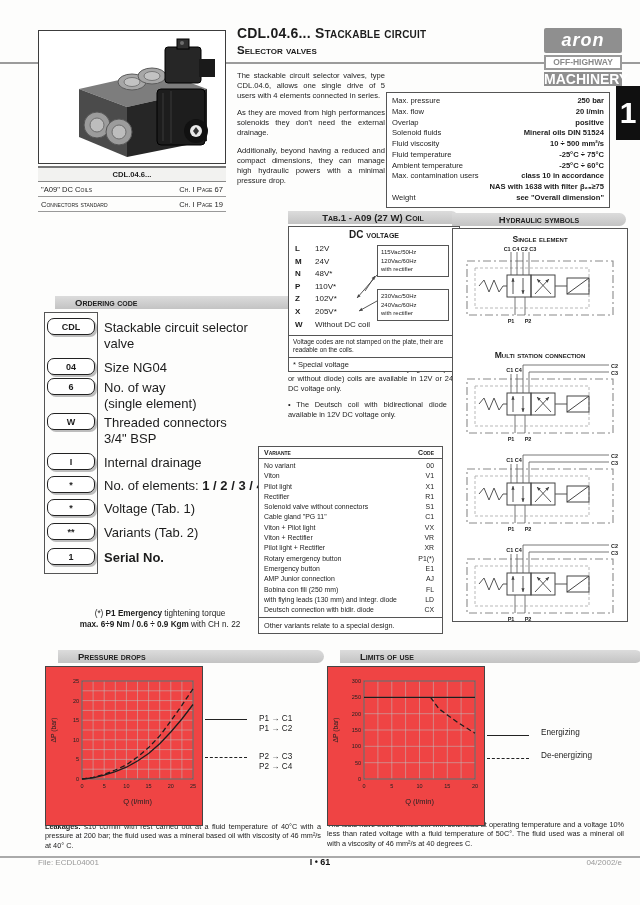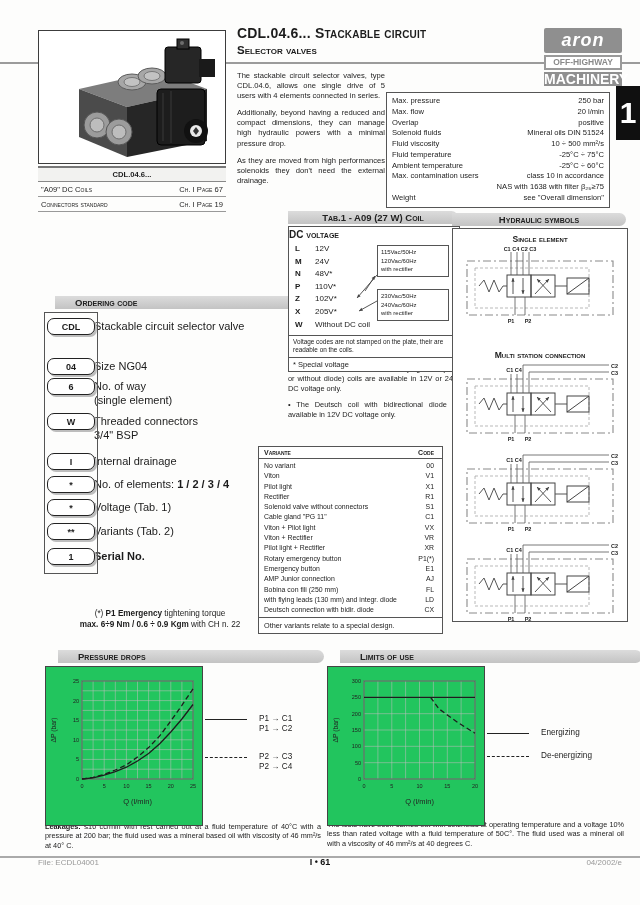--- a/index.html
+++ b/index.html
@@ -34,31 +34,31 @@
 
   
   .intro{position:absolute;left:237px;top:71px;width:148px;font-size:7.6px;line-height:1.33;text-align:justify;}
   .intro p{margin:0 0 7px 0;}
 
   
   .spec-box{position:absolute;left:386px;top:92px;width:212px;border:1px solid #555;background:#fff;
             padding:3px 5px;font-size:7.6px;line-height:1.42;z-index:2;}
   .spec-row{display:flex;justify-content:space-between;}
   .spec-cont{justify-content:flex-end;}
-  .spec-value{text-align:right;margin-left:6px;white-space:nowrap;}
+  .spec-value{text-align:right;margin-left:6px;white-space:nowrap;font-weight:bold;}
 
   
   .bar{position:absolute;height:13px;background:linear-gradient(#dcdcdc,#c3c3c3);
        border-radius:0 7px 7px 0;font-weight:bold;font-size:9.5px;line-height:13px;
        padding-left:20px;color:#222;z-index:1;}
   .bar-center{text-align:center;padding-left:0;}
 
   
   .coil-box{position:absolute;left:288px;top:226px;width:170px;border:1px solid #555;background:#fff;z-index:2;}
-  .coil-title{text-align:left;font-weight:bold;font-size:10px;padding:2px 0 1px 0;}
+  .coil-title{text-align:center;font-weight:bold;font-size:10px;padding:2px 0 1px 0;}
   .coil-grid{position:relative;height:92px;padding:2px 4px 0 6px;}
   .coil-row{display:flex;font-size:8px;height:12.6px;line-height:12.6px;}
   .coil-letter{font-weight:bold;width:20px;}
   .volt-box{position:absolute;width:64px;border:1px solid #555;background:#fff;font-size:6px;
             line-height:1.45;padding:2px 3px;}
   #coil-vbox1{left:88px;top:4px;}
   #coil-vbox2{left:88px;top:48px;}
   .coil-arrows{position:absolute;left:0;top:0;pointer-events:none;}
   .coil-note{border-top:1px solid #555;font-size:6.4px;padding:2px 4px;line-height:1.3;}
   .coil-special{border-top:1px solid #555;font-size:7.5px;padding:2px 4px;}
@@ -69,42 +69,42 @@
   
   .hyd-box{position:absolute;left:452px;top:228px;width:174px;height:392px;border:1px solid #555;
            background:#fff;z-index:2;text-align:center;}
   .hyd-sub{font-weight:bold;font-size:8.6px;margin:5px 0 1px 0;}
 
   
   .oc-outline{position:absolute;left:44px;top:312px;width:52px;height:260px;border:1px solid #555;z-index:1;}
   .oc-code{position:absolute;left:47px;width:46px;height:15px;border:1.4px solid #222;border-radius:7px;
            background:#fff;box-shadow:2px 2px 0 #bdbdbd;font-weight:bold;font-size:9px;display:flex;
            align-items:center;justify-content:center;z-index:2;}
-  .oc-desc{position:absolute;left:94px;width:175px;font-size:11px;line-height:1.25;white-space:pre-line;}
+  .oc-desc{position:absolute;left:104px;width:175px;font-size:13px;line-height:1.25;white-space:pre-line;}
   .oc-foot{position:absolute;left:36px;top:608px;width:248px;font-size:8.2px;line-height:1.35;text-align:center;}
 
   
   .var-box{position:absolute;left:258px;top:446px;width:183px;border:1px solid #555;background:#fff;z-index:2;
            font-size:6.9px;}
   .var-head{display:flex;justify-content:space-between;border-bottom:1px solid #555;padding:2px 8px 2px 5px;
             font-weight:bold;font-size:7px;}
   .var-rows{padding:2px 0;}
   .var-row{display:flex;justify-content:space-between;padding:0 8px 0 5px;height:10.3px;line-height:10.3px;white-space:nowrap;}
   .var-foot{border-top:1px solid #555;padding:3px 5px;font-size:7.3px;}
 
   
-  .chart-frame{position:absolute;border:1px solid #444;background:#22c55e;width:156px;height:152px;
+  .chart-frame{position:absolute;border:1px solid #444;background:#ef4444;width:156px;height:152px;
                padding-top:6px;z-index:2;}
   #chart-frame0{left:45px;top:666px;}
   #chart-frame1{left:327px;top:666px;}
   .legend{position:absolute;font-size:8.2px;line-height:1.25;}
   #legend0{left:205px;top:714px;width:120px;}
   #legend1{left:487px;top:728px;width:130px;}
   .leg-entry{display:flex;margin-bottom:17px;}
-  #legend1 .leg-entry{margin-bottom:13px;}
+  #legend1 .leg-entry{margin-bottom:13px;align-items:center;}
   .leg-sample{width:42px;border-top:1.6px solid #222;margin-top:5px;margin-right:12px;flex:none;}
   .leg-dashed{border-top-style:dashed;}
 
   
   .note{position:absolute;font-size:7.3px;line-height:1.3;text-align:justify;}
   #note-left{left:45px;top:822px;width:276px;}
   #note-right{left:327px;top:820px;width:297px;}
   .foot-rule{position:absolute;left:0;top:856px;width:640px;height:2px;background:#aaa;}
   .footer{position:absolute;left:0;top:862px;width:640px;display:flex;align-items:center;font-size:8px;color:#999;}
   .foot-file{position:absolute;left:38px;}
@@ -160,22 +160,22 @@
   <div class="title-block">
     <div class="t1">
       <span>CDL.04.6...</span>
       <span class="sc">Stackable circuit</span>
     </div>
     <div class="t2 sc">Selector valves</div>
   </div>
 
   <div class="intro">
     <p>The stackable circuit selector valves, type CDL.04.6, allows one single drive of 5 users with 4 elements connected in series.</p>
+    <p>As they are moved from high performances solenoids they don't need the external drainage.</p>
     <p>Additionally, beyond having a reduced and compact dimensions, they can manage high hydraulic powers with a minimal pressure drop.</p>
-    <p>As they are moved from high performances solenoids they don't need the external drainage.</p>
   </div>
 
   <div class="brand">
     <div class="brand-logo">aron</div>
     <div class="brand-row1">OFF-HIGHWAY</div>
     <div class="brand-row2">MACHINERY</div>
   </div>
   <div class="chapter-tab">1</div>
 
   <div class="spec-box" id="spec-box">

